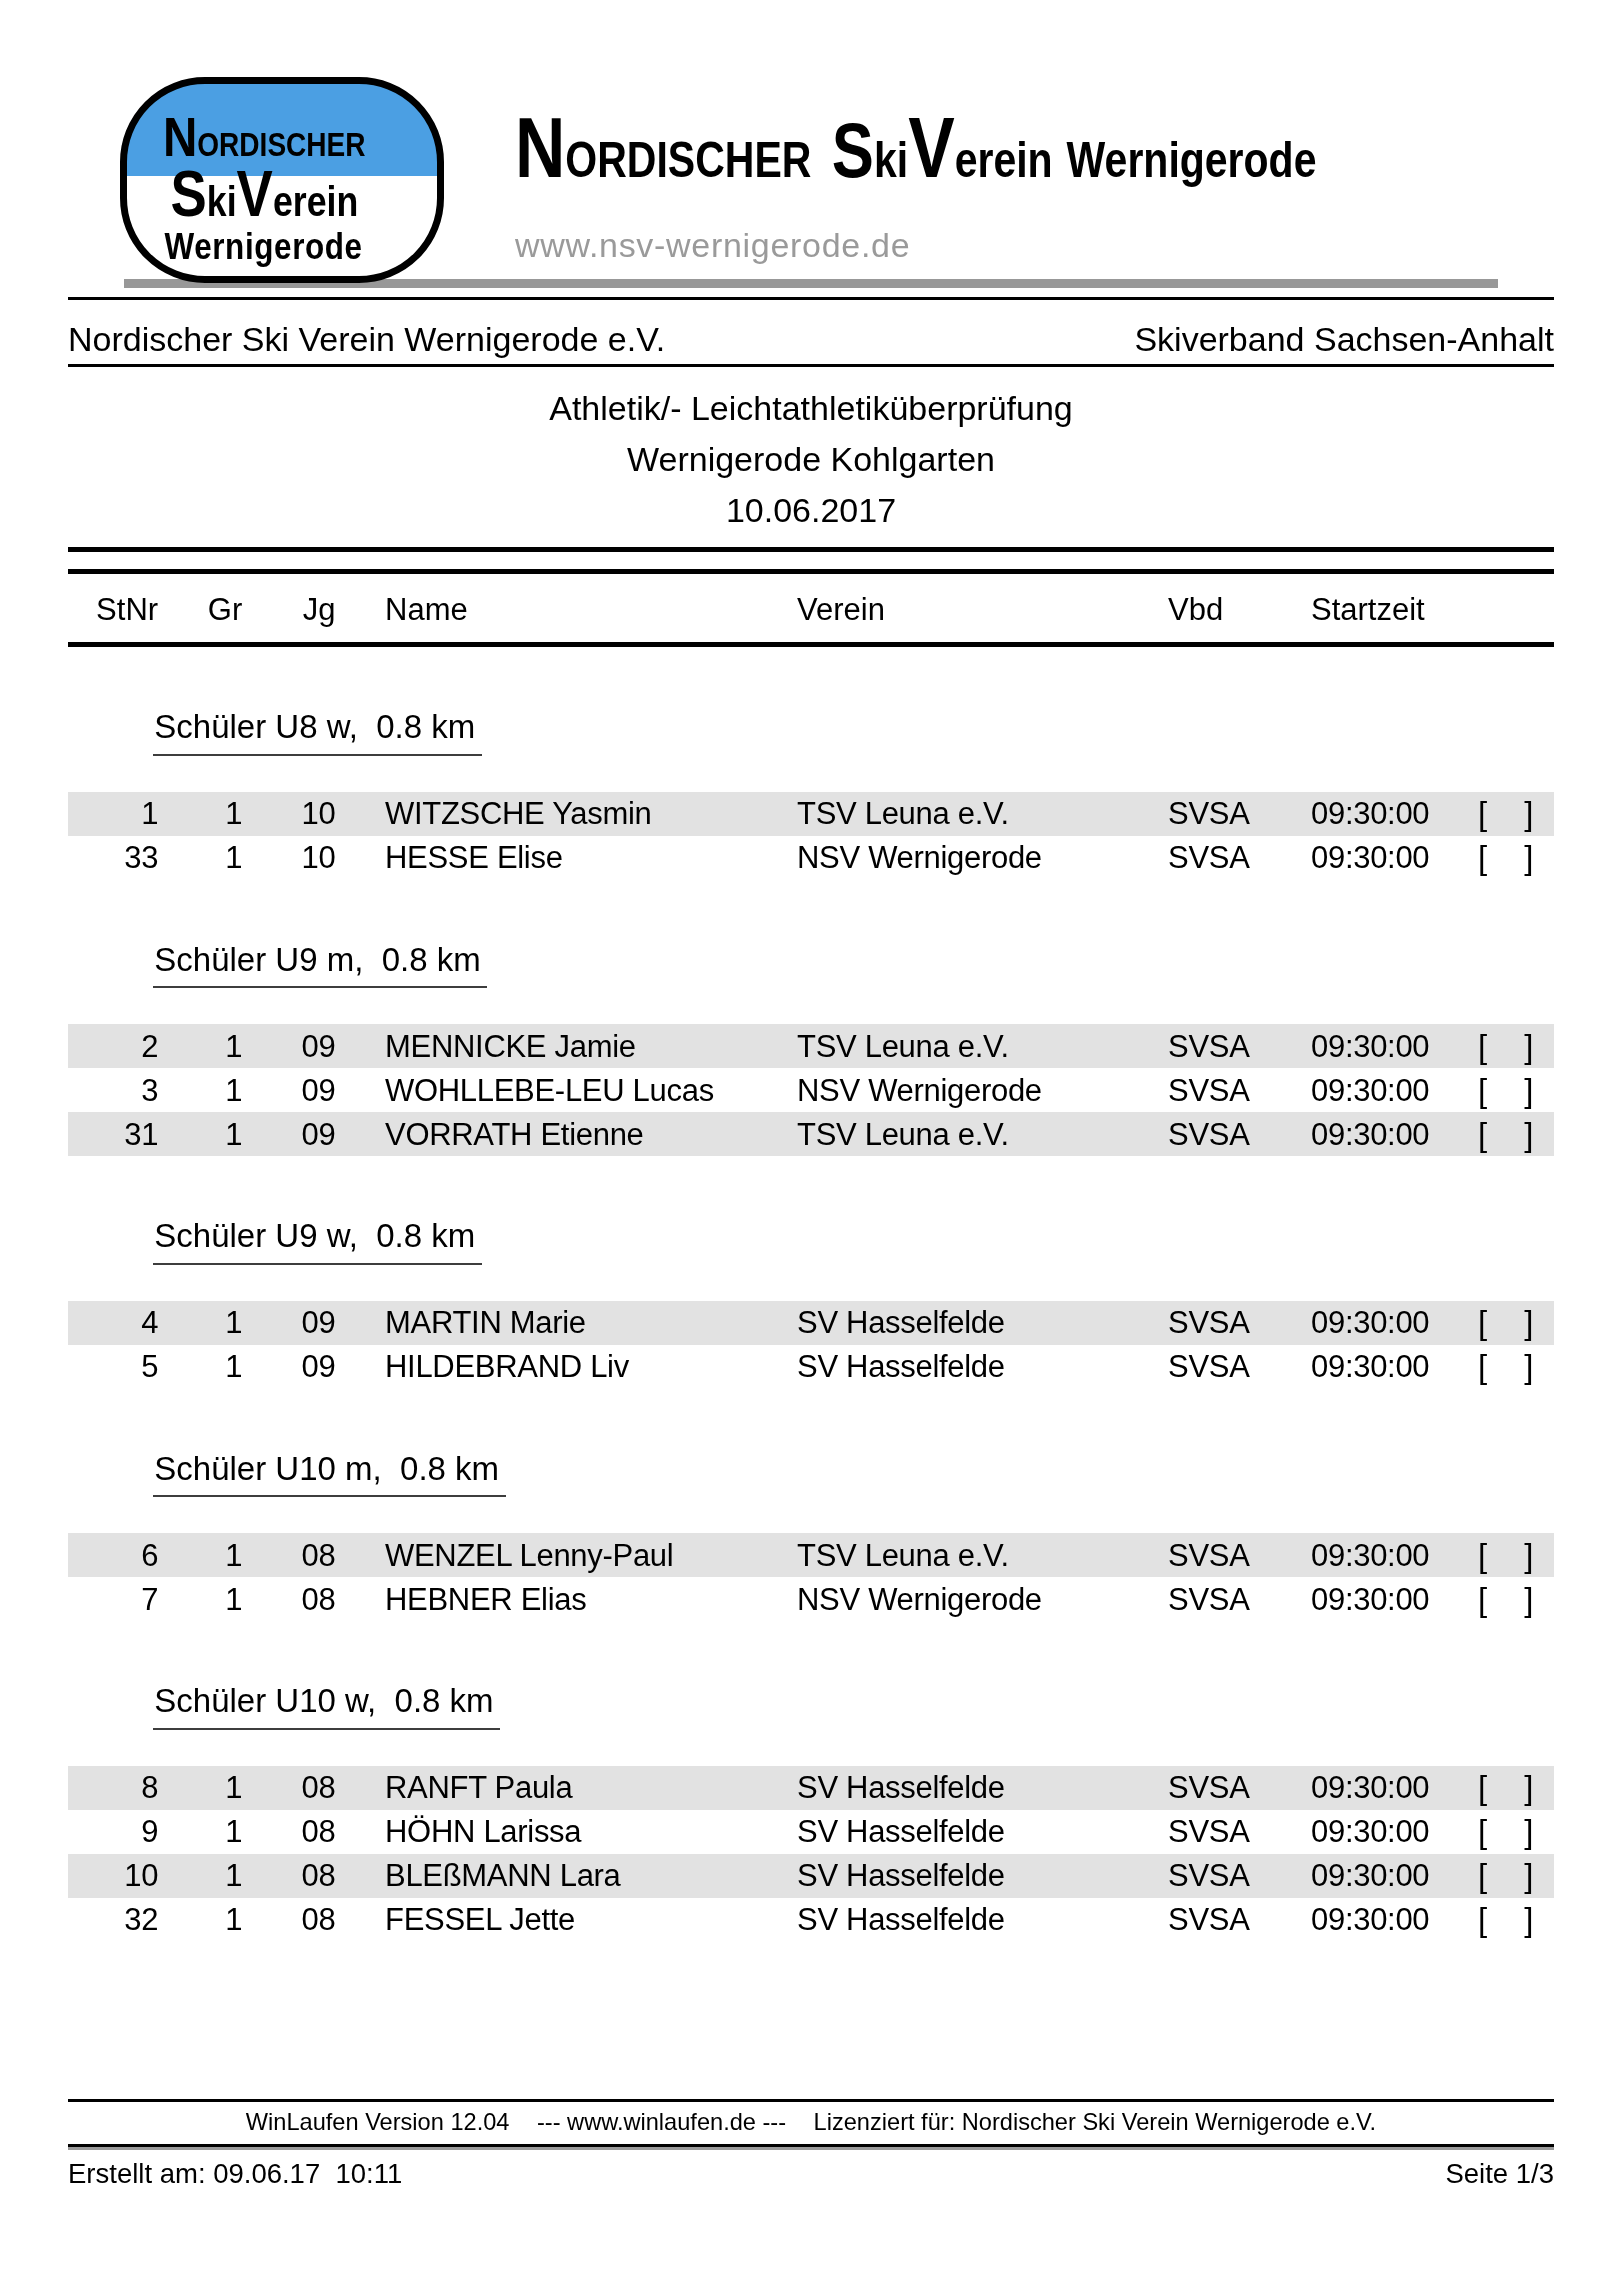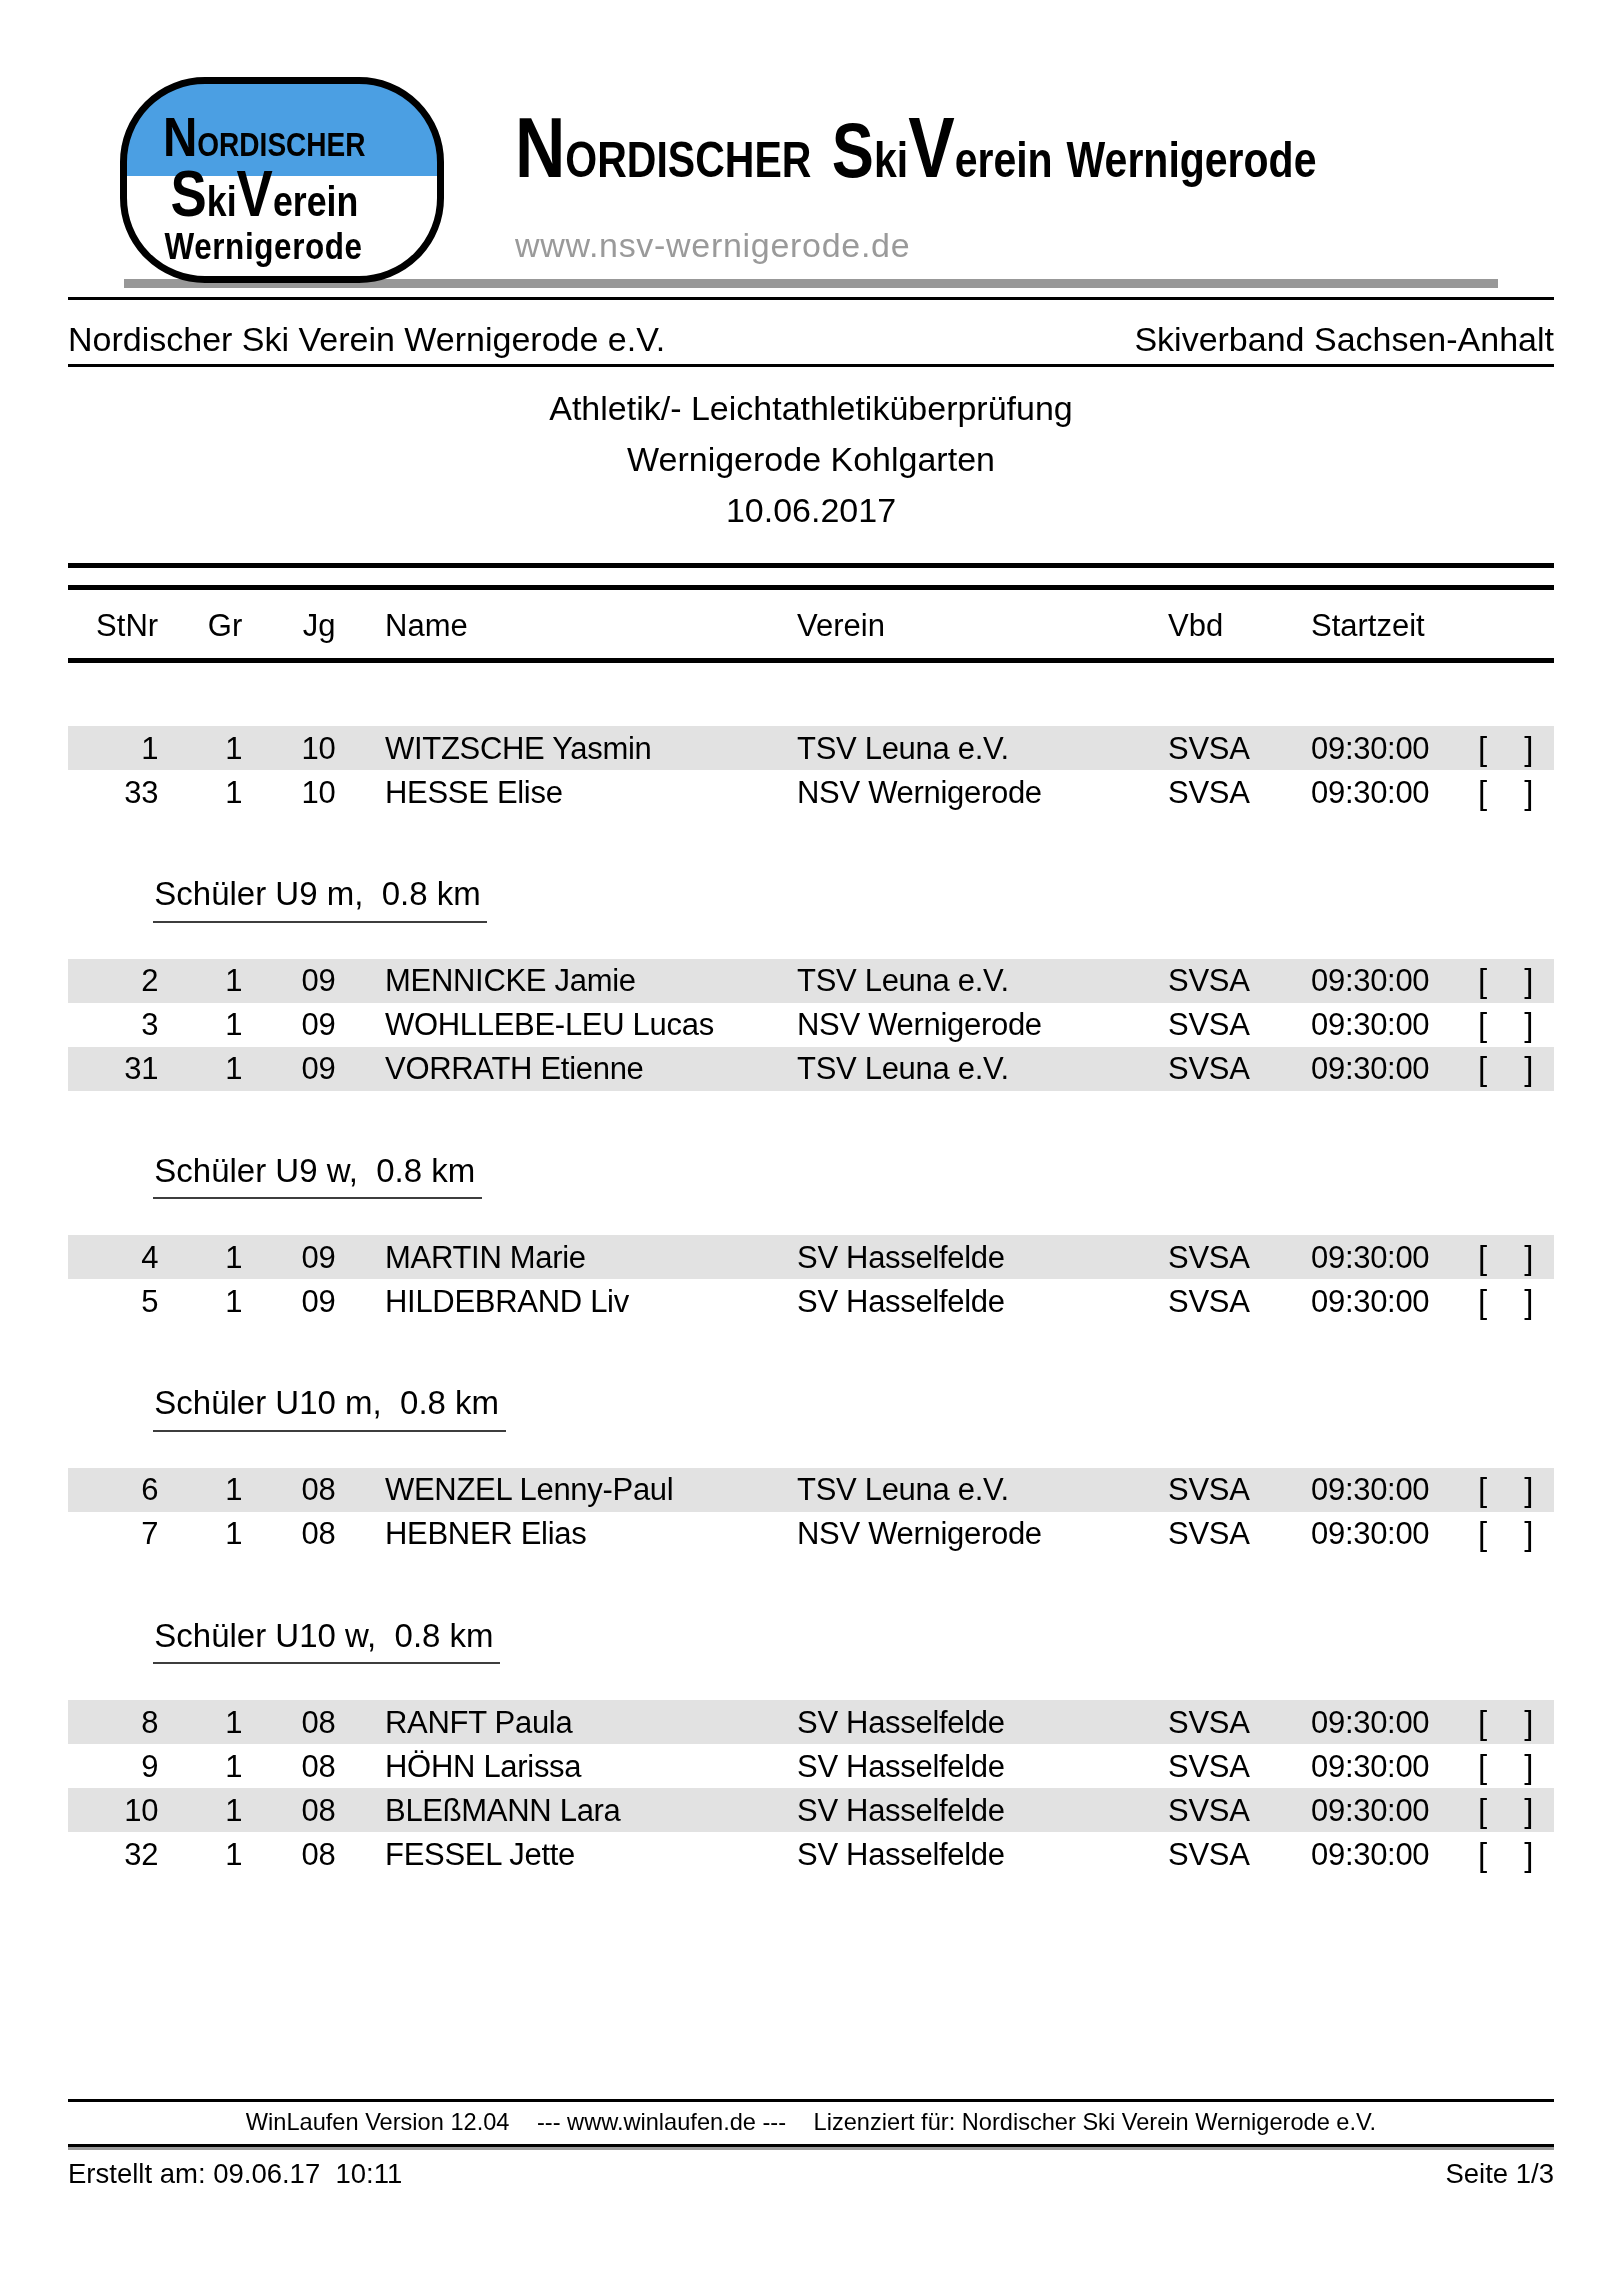--- a/index.html
+++ b/index.html
@@ -48,21 +48,21 @@
   .r-thin{height:2.6px;}
   .r-med{height:3.3px;}
   .r-thick{height:5.2px;}
   .rule-gap{height:17px;}
 
   
   .club-row{display:flex;justify-content:space-between;align-items:baseline;
     padding:22px 0 8px 0;font-size:34px;}
   .titles{text-align:center;font-size:34px;padding:23.6px 0 19.6px 0;}
   .titles div{margin-bottom:17px;}
-  .titles div:last-child{margin-bottom:16px;}
+  .titles div:last-child{margin-bottom:0;}
   .list-title{text-align:center;font-size:35px;letter-spacing:1.3px;padding:21px 0 23.6px 0;white-space:pre;}
 
   
   .grid{display:grid;grid-template-columns:98px 88px 84px 459px 371px 143px 167px 1fr;
     align-items:center;width:100%;}
   .thead{font-size:31px;padding:19.6px 0 17.7px 0;}
   .c-right{text-align:right;}
   .c-stnr{padding-right:7.9px;}
   .c-gr{padding-right:11.8px;}
   .c-jg{padding-right:2.6px;}
@@ -133,20 +133,21 @@
     <span>Verein</span>
     <span>Vbd</span>
     <span>Startzeit</span>
     <span></span>
   </div>
 
   <div class="rule r-thick"></div>
 
   <div>
   <section class="group">
+    <div><span class="group-title">Schüler U8 w,  0.8 km</span></div>
     <div class="group-rows">
   <div class="grid trow gray">
     <span class="c-right c-stnr">1</span>
     <span class="c-right c-gr">1</span>
     <span class="c-right c-jg">10</span>
     <span class="c-name">WITZSCHE Yasmin</span>
     <span>TSV Leuna e.V.</span>
     <span>SVSA</span>
     <span>09:30:00</span>
     <span class="chk">

